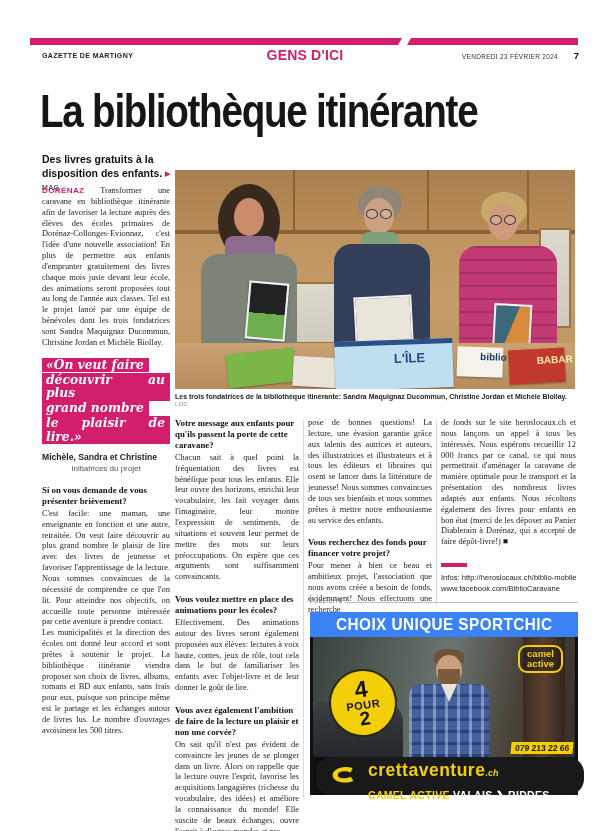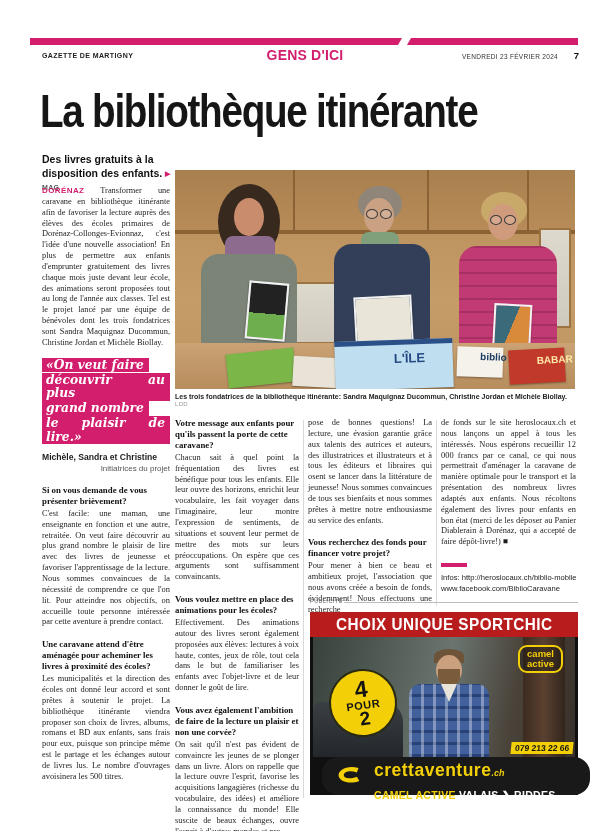--- a/index.html
+++ b/index.html
@@ -44,30 +44,30 @@
   .qhead{font-family:"Liberation Serif",serif;font-weight:bold;font-size:8.8px;line-height:1.25;
          text-align:left;margin:11px 0 2px 0;color:#111;}
   .qhead.first{margin-top:0;}
   .loc{color:#d21e6d;font-weight:bold;font-family:"Liberation Sans",sans-serif;font-size:8px;letter-spacing:.4px;}
   .vrule{position:absolute;width:1px;background:#d9d9d9;}
   
   .quotebox{margin-top:9px;}
   .quotebox .ql{display:inline-block;background:#d21e6d;color:#fff;font-family:"DejaVu Serif",serif;
                 font-style:italic;font-weight:bold;font-size:12.3px;line-height:1.12;padding:0 5px 1px 4px;margin:0;}
   .qauthor{margin-top:7px;font-family:"Liberation Sans",sans-serif;font-size:8.6px;font-weight:bold;text-align:left;}
-  .qrole{font-family:"Liberation Sans",sans-serif;font-size:8px;color:#555;text-align:right;margin-top:1px;}
+  .qrole{font-family:"Liberation Sans",sans-serif;font-size:8px;color:#555;text-align:center;margin-top:1px;}
   
   .infos{position:absolute;left:441px;top:563px;width:136px;font-size:7.6px;line-height:1.5;color:#222;}
   .infos .bar{width:26px;height:4px;background:#d21e6d;margin-bottom:5px;}
   .infos b{font-weight:normal;margin-top:32px;}
   
   .ad-label-row{position:absolute;left:310px;top:598px;width:268px;font-size:5.5px;color:#666;letter-spacing:.5px;}
   .ad-label-row .line{position:absolute;left:34px;right:0;top:4px;height:1px;background:#bbb;}
   .ad{position:absolute;left:310px;top:612px;width:268px;height:183px;background:#101010;}
-  .ad-banner{position:absolute;left:0;top:0;width:100%;height:25px;background:#b91c1c;color:#fff;
+  .ad-banner{position:absolute;left:0;top:0;width:100%;height:25px;background:#3b82f6;color:#fff;
              display:flex;align-items:center;justify-content:center;}
   .ad-banner span{font-size:17px;font-weight:900;letter-spacing:.5px;transform:scaleX(.9);white-space:nowrap;}
   .ad-photo{position:absolute;left:3px;top:25px;right:3px;height:120px;overflow:hidden;
             background:linear-gradient(100deg,#39423c 0%,#55605a 30%,#6a7570 50%,#4a433a 75%,#38302a 100%);}
   .trunk{position:absolute;right:10px;top:0;width:42px;height:100%;background:linear-gradient(90deg,#3c2b20,#5a4130,#32251c);}
   .rocks{position:absolute;left:0;bottom:0;width:90px;height:55px;background:linear-gradient(#3a3f44,#23272b);border-radius:8px 20px 0 0;}
   .man-head{position:absolute;left:123px;top:18px;width:26px;height:30px;border-radius:50%;background:#caa07e;}
   .man-hair{position:absolute;left:121px;top:12px;width:30px;height:14px;border-radius:50% 50% 0 0;background:#6d5338;}
   .man-beard{position:absolute;left:125px;top:32px;width:22px;height:16px;border-radius:0 0 45% 45%;background:#7a5c3d;}
   .man-shirt{position:absolute;left:96px;top:47px;width:80px;height:73px;border-radius:12px 12px 0 0;
@@ -80,21 +80,21 @@
          border:2px solid #2a2a10;display:flex;flex-direction:column;align-items:center;justify-content:center;
          color:#141414;font-weight:900;line-height:.92;transform:rotate(-8deg);}
   .badge .b1{font-size:23px;}
   .badge .b2{font-size:11px;letter-spacing:.5px;}
   .badge .b3{font-size:19px;}
   .camel-logo{position:absolute;right:12px;top:8px;border:2px solid #f3cf08;border-radius:9px;
               padding:2px 7px 3px 7px;color:#f3cf08;font-weight:bold;font-size:9.5px;line-height:1;
               text-align:center;background:rgba(20,20,20,.35);}
   .phone{position:absolute;right:2px;bottom:3px;background:#f3cf08;color:#111;font-weight:900;font-size:8.5px;
          padding:1px 4px;transform:skewX(-6deg);}
-  .ad-footer{position:absolute;left:12px;bottom:0;width:100%;height:38px;background:#191919;border-radius:16px;}
+  .ad-footer{position:absolute;left:6px;bottom:0;width:100%;height:38px;background:#191919;border-radius:16px;}
   .cswoosh{position:absolute;left:14px;top:7px;width:26px;height:22px;}
   .site{position:absolute;left:52px;top:3px;color:#f3cf08;font-weight:900;font-size:17.5px;letter-spacing:.5px;}
   .site .tld{font-size:9px;font-style:italic;letter-spacing:0;}
   .ad-sub{position:absolute;left:52px;top:23px;font-size:10.5px;font-weight:900;letter-spacing:.3px;margin-top:9px;}
   .ad-sub .brand{color:#f3cf08;}
   .ad-sub .locat{color:#fff;}
   .booklabel{position:absolute;font-weight:900;}
 </style>
 </head>
 <body>
@@ -184,21 +184,20 @@
     <div class="quotebox">
       <div class="ql">«On veut faire</div>
       <div class="ql">découvrir au plus</div>
       <div class="ql">grand nombre</div>
       <div class="ql">le plaisir de lire.»</div>
       <div class="qauthor">Michèle, Sandra et Christine</div>
       <div class="qrole">Initiatrices du projet</div>
     </div>
     <div class="qhead" style="">Si on vous demande de vous présenter brièvement?</div>
     <p>C'est facile: une maman, une enseignante en fonction et une autre, retraitée. On veut faire découvrir au plus grand nombre le plaisir de lire avec des livres de jeunesse et favoriser l'apprentissage de la lecture. Nous sommes convaincues de la nécessité de comprendre ce que l'on lit. Pour atteindre nos objectifs, on accueille toute personne intéressée par cette aventure à prendre contact.</p>
-    <div class="qhead">Une caravane attend d'être aménagée pour acheminer les livres à proximité des écoles?</div>
     <p>Les municipalités et la direction des écoles ont donné leur accord et sont prêtes à soutenir le projet. La bibliothèque itinérante viendra proposer son choix de livres, albums, romans et BD aux enfants, sans frais pour eux, puisque son principe même est le partage et les échanges autour de livres lus. Le nombre d'ouvrages avoisinera les 500 titres.</p>
   </div>
 
   <div class="col" style="left:175px;top:418px;width:124px;">
     <div class="qhead first">Votre message aux enfants pour qu'ils passent la porte de cette caravane?</div>
     <p>Chacun sait à quel point la fréquentation des livres est bénéfique pour tous les enfants. Elle leur ouvre des horizons, enrichit leur vocabulaire, les fait voyager dans l'imaginaire, leur montre l'expression de sentiments, de situations et souvent leur permet de mettre des mots sur leurs préoccupations. On espère que ces arguments sont suffisamment convaincants.</p>
     <div class="qhead">Vous voulez mettre en place des animations pour les écoles?</div>
     <p>Effectivement. Des animations autour des livres seront également proposées aux élèves: lectures à voix haute, contes, jeux de rôle, tout cela dans le but de familiariser les enfants avec l'objet-livre et de leur donner le goût de lire.</p>
     <div class="qhead">Vous avez également l'ambition de faire de la lecture un plaisir et non une corvée?</div>
     <p>On sait qu'il n'est pas évident de convaincre les jeunes de se plonger dans un livre. Alors on rappelle que la lecture ouvre l'esprit, favorise les acquisitions langagières (richesse du vocabulaire, des idées) et améliore la connaissance du monde! Elle suscite de beaux échanges, ouvre l'esprit à d'autres mondes et pro-</p>

